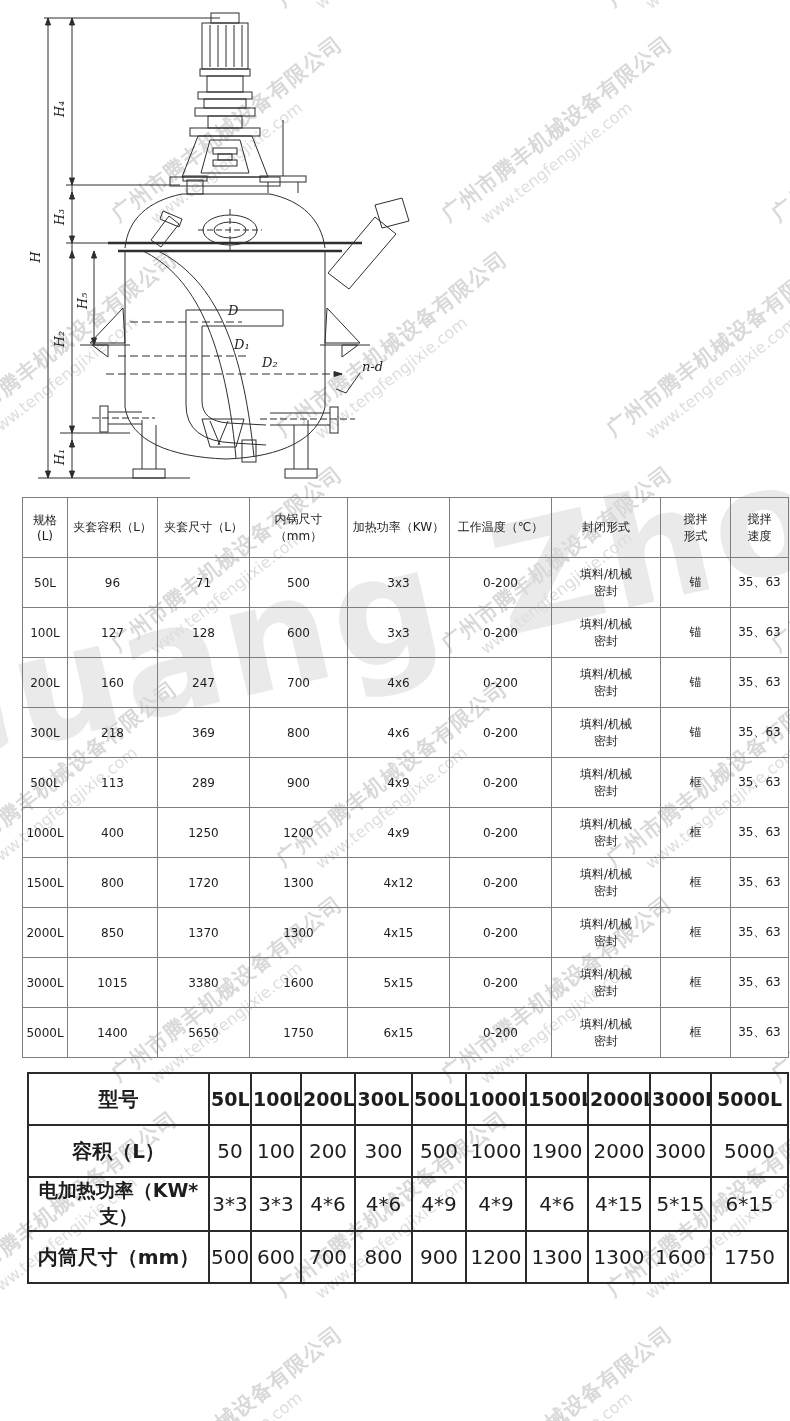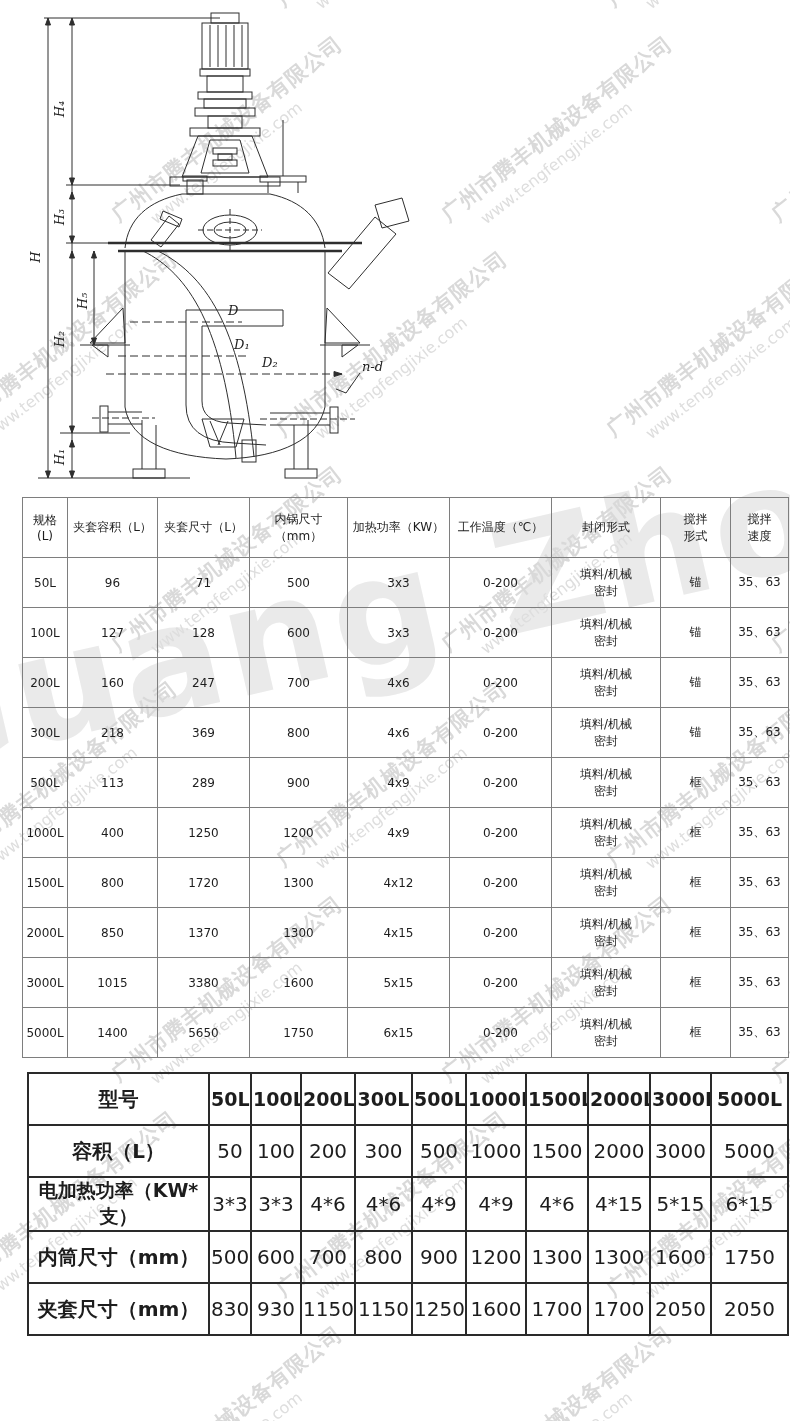--- a/index.html
+++ b/index.html
@@ -465,21 +465,21 @@
           <th class="mhead">5000L</th>
         </tr>
         <tr>
           <th class="mlabel">容积（L）</th>
           <td>50</td>
           <td>100</td>
           <td>200</td>
           <td>300</td>
           <td>500</td>
           <td>1000</td>
-          <td>1500</td>
+          <td>1900</td>
           <td>2000</td>
           <td>3000</td>
           <td>5000</td>
         </tr>
         <tr>
           <th class="mlabel small">电加热功率（KW*支）</th>
           <td>3*3</td>
           <td>3*3</td>
           <td>4*6</td>
           <td>4*6</td>
@@ -496,29 +496,16 @@
           <td>600</td>
           <td>700</td>
           <td>800</td>
           <td>900</td>
           <td>1200</td>
           <td>1300</td>
           <td>1300</td>
           <td>1600</td>
           <td>1750</td>
         </tr>
-        <tr>
-          <th class="mlabel">夹套尺寸（mm）</th>
-          <td>830</td>
-          <td>930</td>
-          <td>1150</td>
-          <td>1150</td>
-          <td>1250</td>
-          <td>1600</td>
-          <td>1700</td>
-          <td>1700</td>
-          <td>2050</td>
-          <td>2050</td>
-        </tr>
       </tbody>
   </table>
 
 </div>
 
 </body></html>

